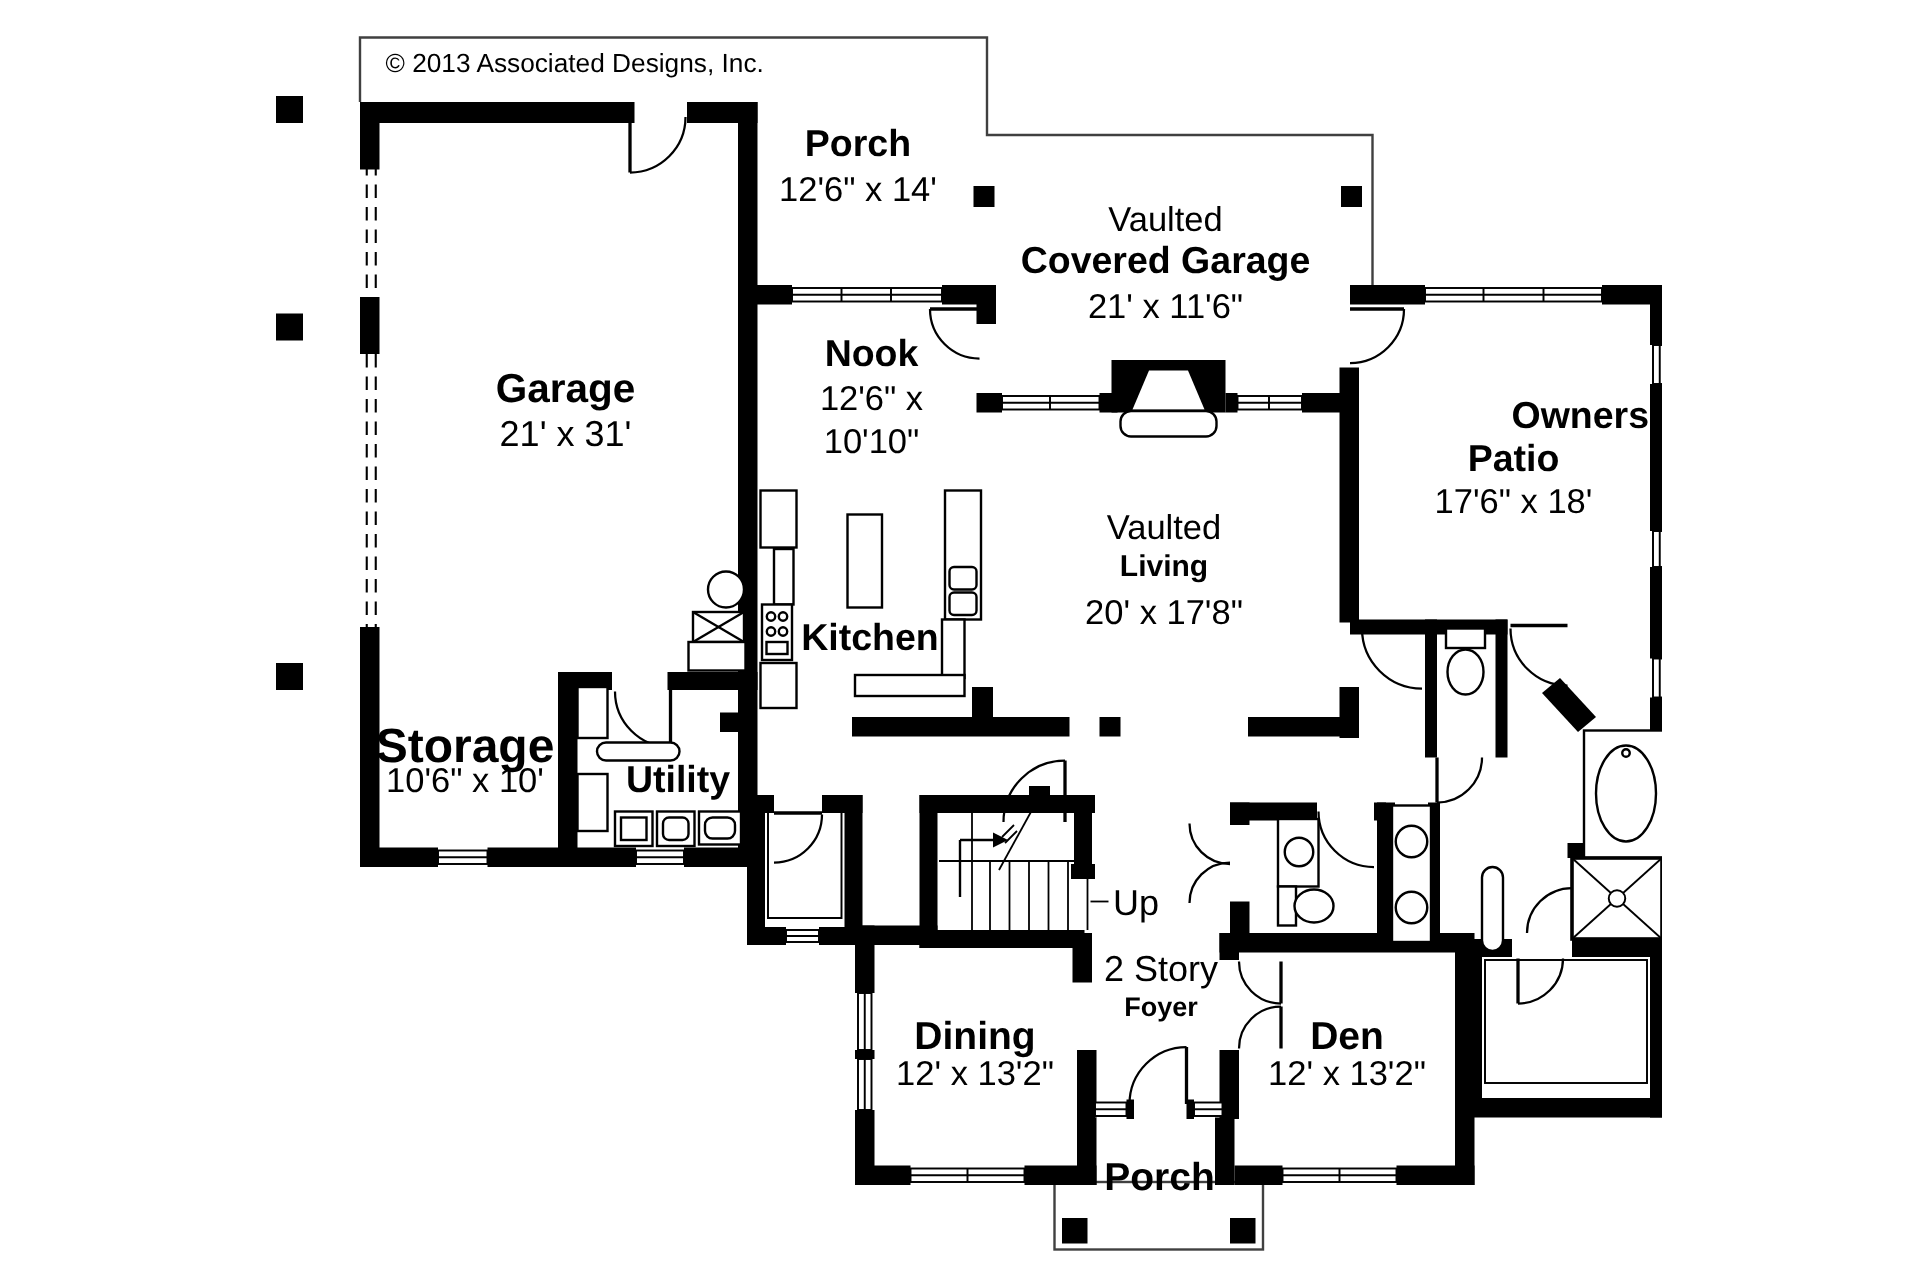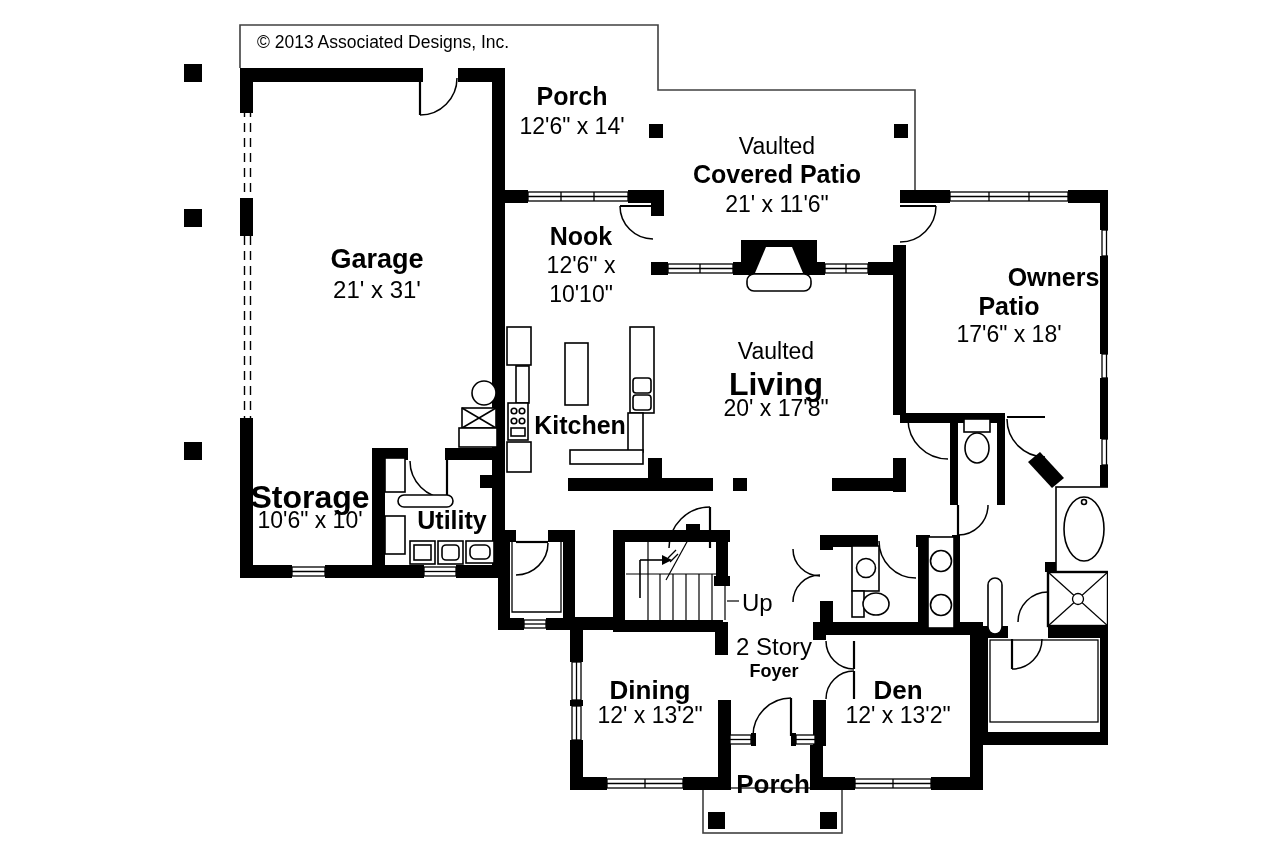--- a/index.html
+++ b/index.html
@@ -376,36 +376,36 @@
   </g>
 
 </svg>
 
 <div class="lbl copyright" style="left:257px;top:34px;">© 2013 Associated Designs, Inc.</div>
 
 <div class="lbl name" style="left:572px;top:84px;">Porch</div>
 <div class="lbl dims" style="left:572px;top:115px;">12'6" x 14'</div>
 
 <div class="lbl prefix" style="left:777px;top:135px;">Vaulted</div>
-<div class="lbl name" style="left:777px;top:162px;">Covered Patio</div>
+<div class="lbl name" style="left:777px;top:162px;">Covered Garage</div>
 <div class="lbl dims" style="left:777px;top:193px;">21' x 11'6"</div>
 
 <div class="lbl name" style="left:581px;top:224px;text-align:center;">Nook</div>
 <div class="lbl dims" style="left:581px;top:254px;">12'6" x</div>
 <div class="lbl dims" style="left:581px;top:283px;">10'10"</div>
 
 <div class="lbl name" style="left:377px;top:246px;font-size:27px;">Garage</div>
 <div class="lbl dims" style="left:377px;top:278px;font-size:24px;">21' x 31'</div>
 
 <div class="lbl name" style="left:1057px;top:265px;">Owners’</div>
 <div class="lbl name" style="left:1009px;top:294px;">Patio</div>
 <div class="lbl dims" style="left:1009px;top:323px;">17'6" x 18'</div>
 
 <div class="lbl prefix" style="left:776px;top:340px;">Vaulted</div>
-<div class="lbl name" style="left:776px;top:368px;font-size:32px;">Living</div>
+<div class="lbl name" style="left:776px;top:368px;font-size:20px;">Living</div>
 <div class="lbl dims" style="left:776px;top:397px;">20' x 17'8"</div>
 
 <div class="lbl name" style="left:580px;top:413px;">Kitchen</div>
 
 <div class="lbl name" style="left:310px;top:481px;font-size:32px;">Storage</div>
 <div class="lbl dims" style="left:310px;top:509px;">10'6" x 10'</div>
 
 <div class="lbl name" style="left:452px;top:508px;">Utility</div>
 
 <div class="lbl up" style="left:742px;top:591px;">Up</div>

